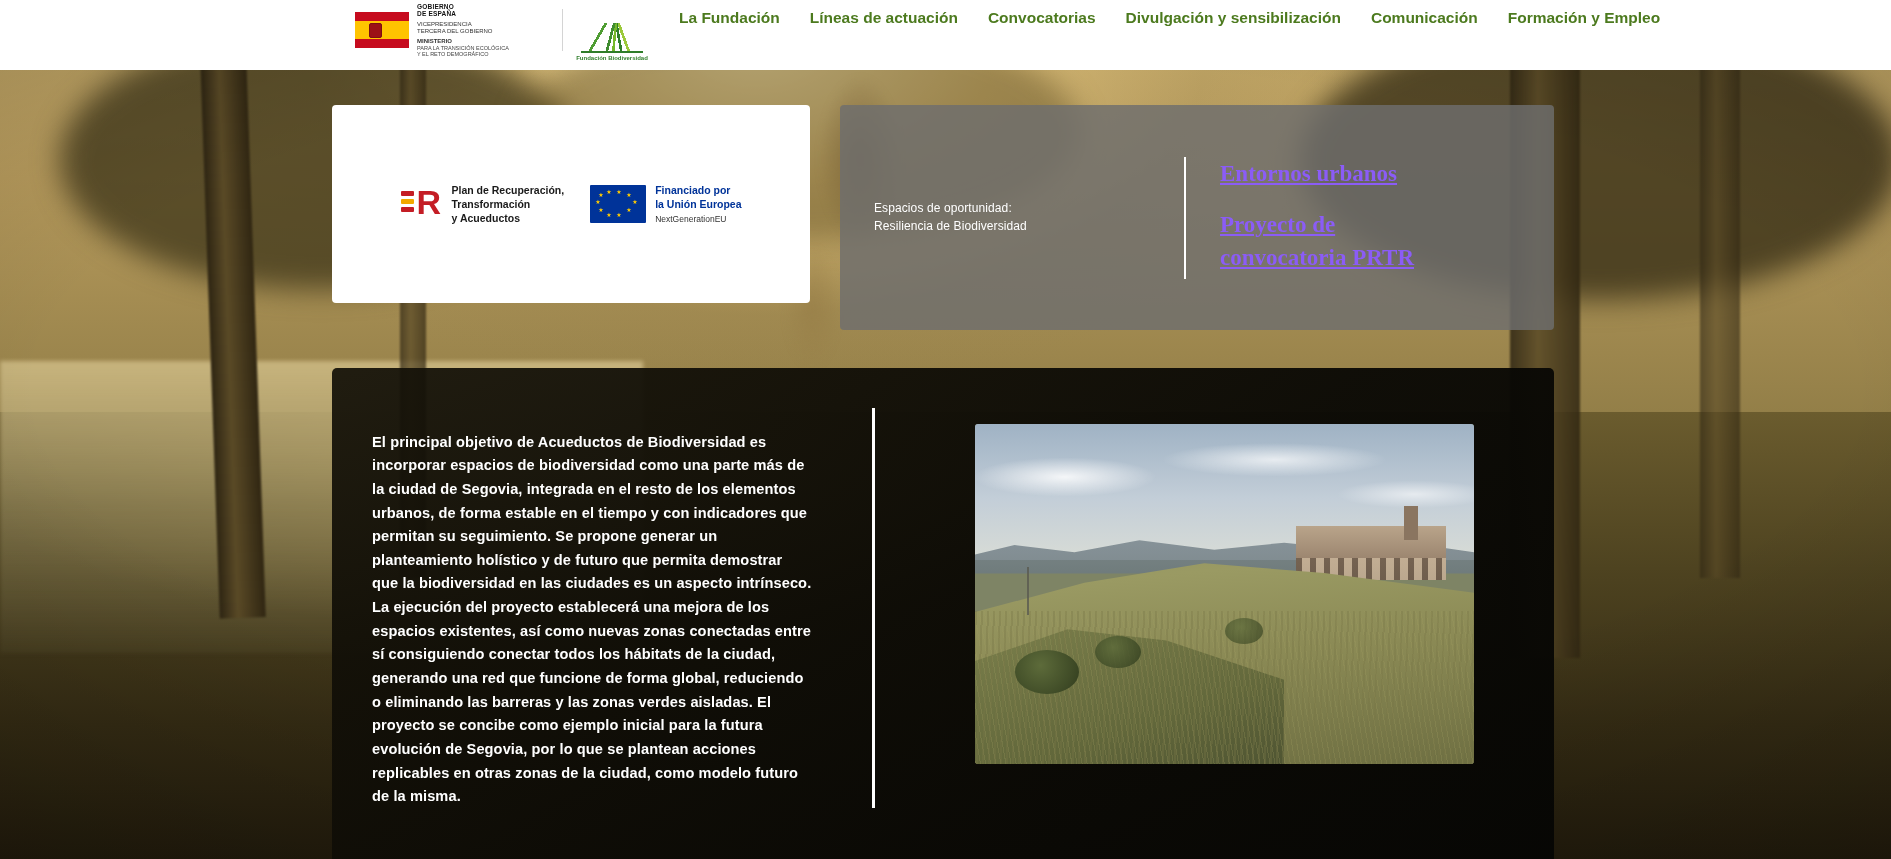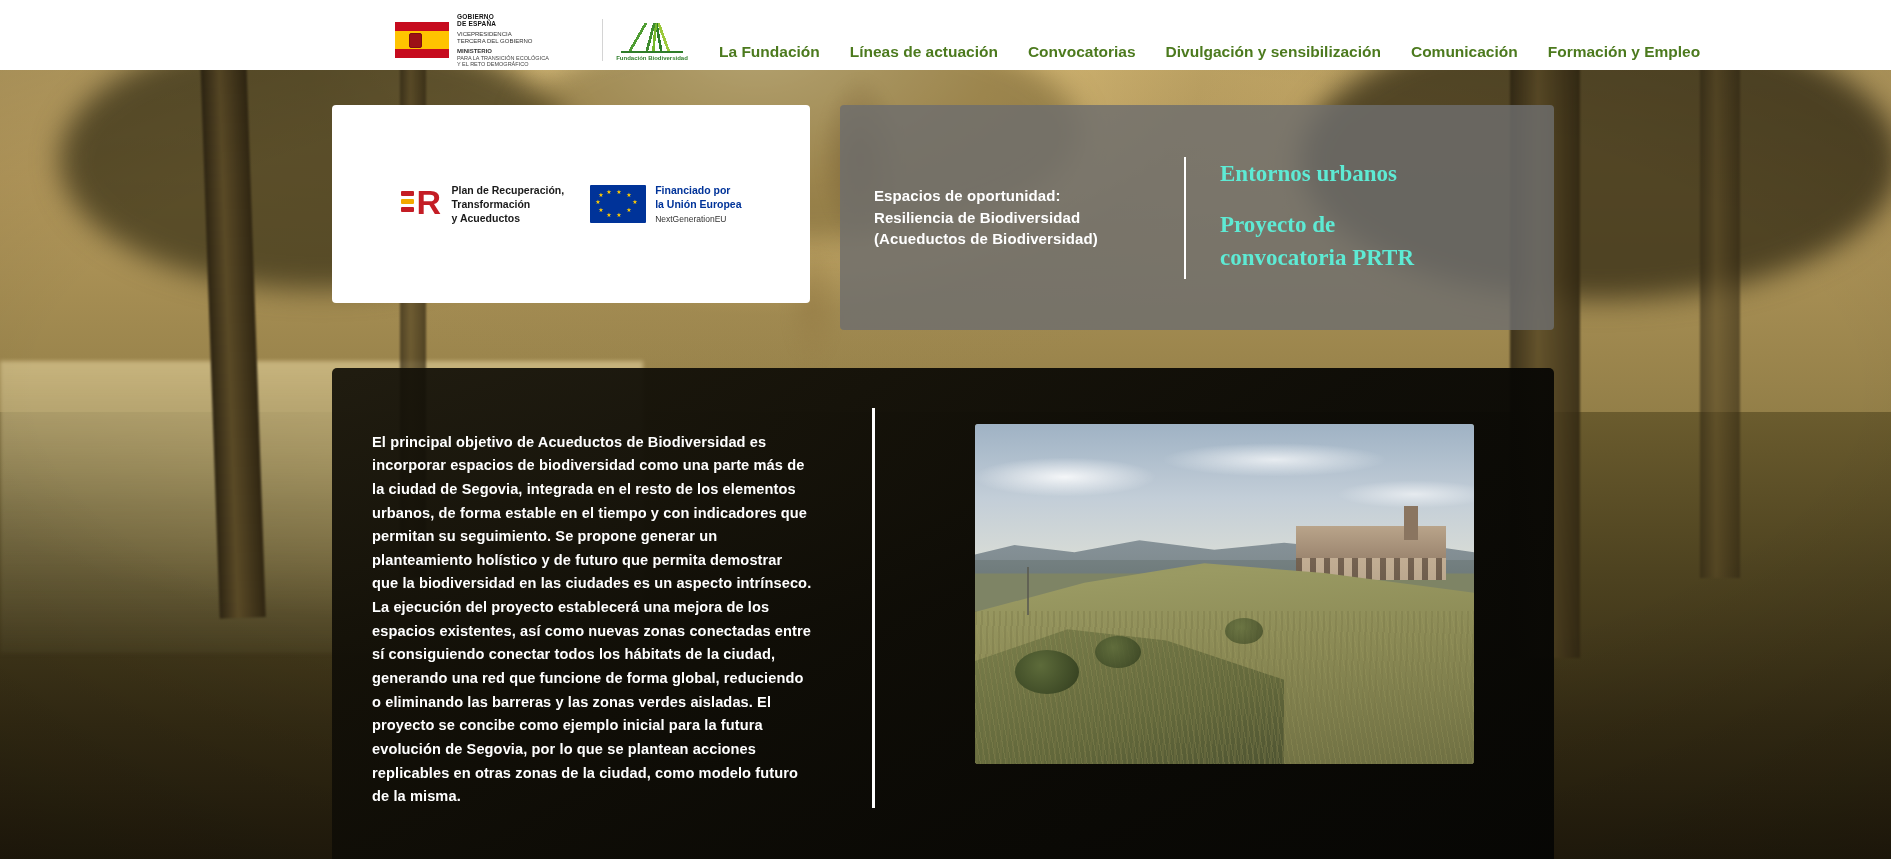--- a/index.html
+++ b/index.html
@@ -77,24 +77,23 @@
     left: 0; top: 0;
     width: 100%;
     height: 70px;
     background: #ffffff;
     z-index: 20;
     display: flex;
     align-items: center;
   }
   .nav-inner {
     display: flex;
-    align-items: flex-end;
+    align-items: flex-start;
     gap: 0;
     padding-left: 355px;
-    margin-left: 40px;
   }
   .logo-gob {
     width: 208px; height: 42px;
     background: #fff;
     display: flex;
     align-items: center;
     border-right: 1px solid #d4d4d4;
   }
   .flag {
     width: 54px; height: 36px;
@@ -216,32 +215,32 @@
     background: rgba(110,110,110,0.82);
     border-radius: 4px;
     z-index: 10;
     display: flex;
     align-items: center;
     padding: 0 34px;
   }
   .title-left {
     width: 300px;
     color: #ffffff;
-    font-size: 15px;
-    font-weight: 700;
+    font-size: 12px;
+    font-weight: 400;
     line-height: 1.45;
     letter-spacing: .1px;
   }
   .title-divider {
     width: 2px;
     height: 122px;
     background: #ffffff;
     margin: 0 34px 0 10px;
   }
-  .title-right { color: #5eead4; }
+  .title-right { color: #8b5cf6; text-decoration: underline; }
   .title-kicker {
     font-family: "Liberation Serif", serif;
     font-size: 23px;
     font-weight: 700;
     margin-bottom: 22px;
   }
   .title-sub {
     font-family: "Liberation Serif", serif;
     font-size: 23px;
     font-weight: 700;
@@ -437,21 +436,20 @@
       <div class="t2">NextGenerationEU</div>
     </div>
   </div>
 
 </section>
 
 <section class="title-card">
   <div class="title-left">
     <div>Espacios de oportunidad:</div>
     <div>Resiliencia de Biodiversidad</div>
-    <div>(Acueductos de Biodiversidad)</div>
   </div>
   <div class="title-divider"></div>
   <div class="title-right">
     <div class="title-kicker">Entornos urbanos</div>
     <div class="title-sub">
       <div>Proyecto de</div>
       <div>convocatoria PRTR</div>
     </div>
   </div>
 </section>

